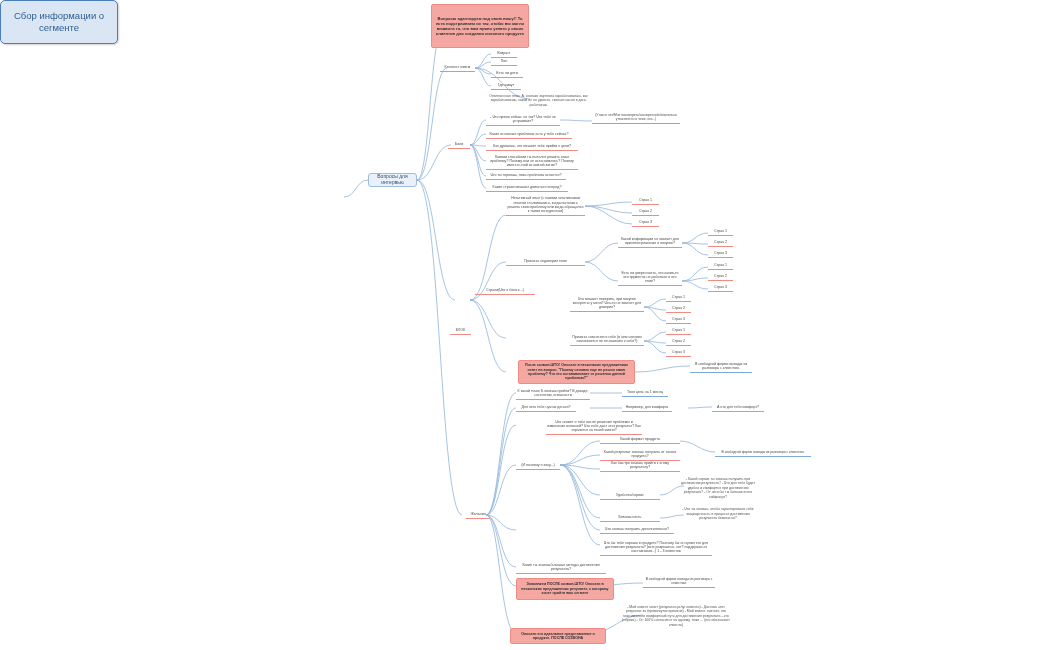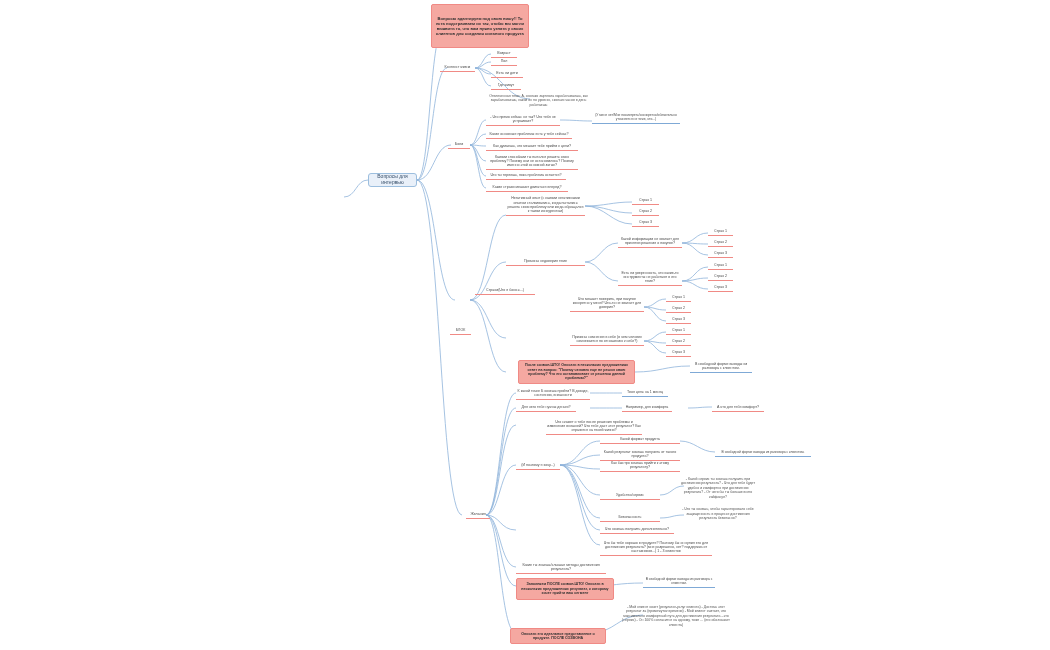--- a/index.html
+++ b/index.html
@@ -122,20 +122,21 @@
 
       <path d="M680,441 C695,441 700,452 715,452"></path>
       <path d="M660,495 C672,495 672,486 684,486"></path>
       <path d="M660,518 C672,518 672,515 684,515"></path>
 
       <path d="M590,586 C615,586 618,583 643,583"></path>
       <path d="M590,633 C615,633 618,615 643,615"></path>
     </g>
   </svg>
 
+  <div class="root">Сбор информации о сегменте</div>
 
   <div class="node pill" style="left:368px;top:173px;width:49px;height:14px;">Вопросы для интервью</div>
 
   <div class="node redbox big" style="left:431px;top:4px;width:98px;height:44px;">Вопросы адаптируем под свою нишу!! То есть подстраиваем их так, чтобы вы могли выявить то, что вам нужно узнать у своих клиентов для создания сильного продукта</div>
 
   <div class="node leaf" style="left:440px;top:63px;width:35px;height:9px;">Контекст жизни</div>
 
   <div class="node leaf" style="left:491px;top:49px;width:26px;height:9px;">Возраст</div>
   <div class="node leaf" style="left:491px;top:57px;width:26px;height:9px;">Пол</div>
   <div class="node leaf" style="left:491px;top:69px;width:32px;height:9px;">Есть ли дети</div>

